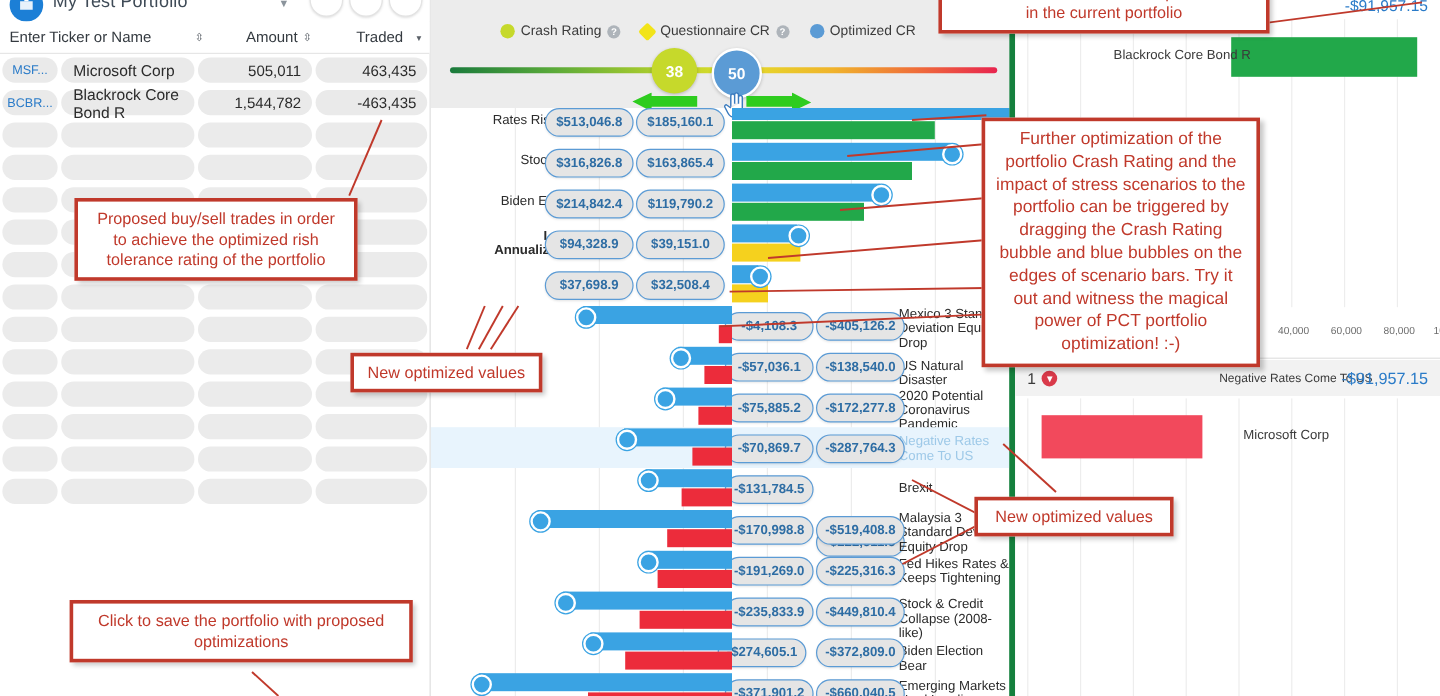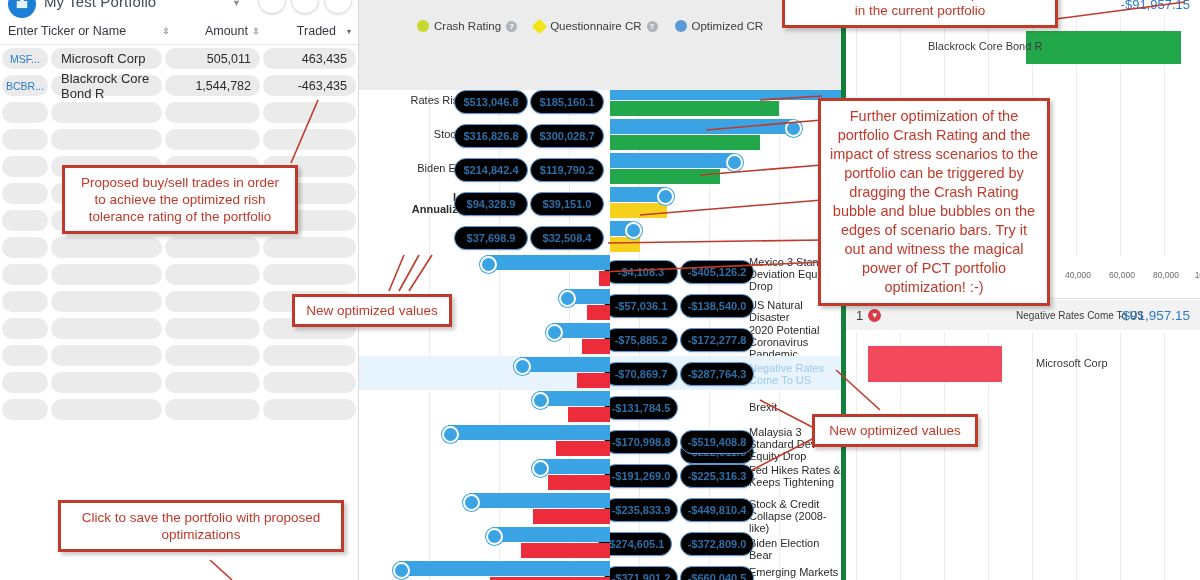--- a/index.html
+++ b/index.html
@@ -68,21 +68,21 @@
 
   .chart-area{position:absolute;top:90px;left:0;right:0;bottom:0;overflow:hidden;}
   .vgrid{position:absolute;top:0;bottom:0;width:1px;background:#ececec;}
   .srow{position:absolute;left:0;right:0;height:34px;}
   .srow.hl{background:#e8f4fd;}
   .s-label{position:absolute;font-size:11px;color:#2b2b2b;text-align:right;line-height:11.5px;}
   .s-label.bold{font-weight:bold;}
   .s-rlabel{position:absolute;font-size:11px;color:#2b2b2b;line-height:12px;}
   .s-rlabel.muted{color:#9ec9e8;}
   .pill{position:absolute;height:22px;border:1.4px solid #5b9bd5;border-radius:12px;
-    background:#000000;display:flex;align-items:center;justify-content:center;
+    background:#e5e5e5;display:flex;align-items:center;justify-content:center;
     font-size:11px;color:#2e6da4;font-weight:600;box-shadow:0 1px 2px rgba(0,0,0,.1);}
   .bar{position:absolute;}
   .bar.blue{background:#3aa3e3;}
   .bar.green{background:#22a84a;}
   .bar.yellow{background:#f5d11e;}
   .bar.red{background:#ec2c3b;}
   .handle{position:absolute;width:13px;height:13px;border-radius:50%;
     background:#3aa3e3;border:2.5px solid #fff;box-shadow:0 0 0 1px #3aa3e3;}
 
   
@@ -247,39 +247,60 @@
             <span class="dot diamond" style="background:#f2e419"></span>
             <span>Questionnaire CR</span>
             <span class="qmark">?</span>
           </div>
           <div class="lg">
             <span class="dot" style="background:#5b9bd5"></span>
             <span>Optimized CR</span>
           </div>
         </div>
 
+      <div class="slider-wrap">
+        <div class="slider-track" id="slider-track" style="background: linear-gradient(90deg, rgb(26, 122, 60) 0%, rgb(87, 168, 58) 18%, rgb(169, 204, 46) 37%, rgb(227, 224, 42) 52%, rgb(240, 179, 44) 70%, rgb(239, 111, 58) 85%, rgb(232, 36, 79) 100%);"></div>
+        <div class="bub-diamond"></div>
+        <div class="bubble bub-green">38</div>
+        <div class="bubble bub-blue">50</div>
+        <div class="arrow-l">
+          <svg width="58" height="16" viewBox="0 0 58 16">
+              <path d="M18 3h38v9H18v4L2 7.5 18 0z" fill="#2ecc1f"></path>
+            </svg>
+        </div>
+        <div class="arrow-r">
+          <svg width="58" height="16" viewBox="0 0 58 16">
+              <path d="M40 3H2v9h38v4l16-7.5L40 0z" fill="#2ecc1f"></path>
+            </svg>
+        </div>
+        <div class="cursor-ic">
+          <svg width="20" height="24" viewBox="0 0 20 24">
+            <path d="M6 13V4a1.6 1.6 0 013.2 0v6.5M9.2 10V3a1.6 1.6 0 013.2 0v7M12.4 10.5V5.2a1.6 1.6 0 013.2 0v8.6c0 4.5-2.6 8-6.4 8-3 0-4.6-1.6-5.6-3.6L1 13.2c-.6-1.2.8-2.4 1.9-1.5L6 14" fill="#fff" stroke="#3a7bbf" stroke-width="1.2" stroke-linejoin="round"></path>
+          </svg>
+        </div>
+      </div>
     </div>
 
     <div class="chart-area" id="chart-area">
         <div class="vgrid" style="left: 70px;"></div>
         <div class="vgrid" style="left: 140px;"></div>
         <div class="vgrid" style="left: 210px;"></div>
         <div class="vgrid" style="left: 280px;"></div>
         <div class="vgrid" style="left: 350px;"></div>
         <div class="vgrid" style="left: 420px;"></div>
         <div class="srow" style="top: -6px;"></div>
         <div class="s-label" style="right: 332px; width: 142px; top: 5px;">Rates Rise: Inflation</div>
         <div class="pill" style="top: 0px; width: 72px; left: 95px;">$513,046.8</div>
         <div class="pill" style="top: 0px; width: 72px; left: 171px;">$185,160.1</div>
         <div class="bar blue" style="height: 15px; top: -5px; left: 251px; width: 286px;"></div>
         <div class="bar green" style="height: 15px; top: 11px; left: 251px; width: 169px;"></div>
         <div class="srow" style="top: 28px;"></div>
         <div class="s-label" style="right: 332px; width: 142px; top: 39px;">Stocks Up 30%</div>
         <div class="pill" style="top: 34px; width: 72px; left: 95px;">$316,826.8</div>
-        <div class="pill" style="top: 34px; width: 72px; left: 171px;">$300,028.7</div>
+        <div class="pill" style="top: 34px; width: 72px; left: 171px;">$163,865.4</div>
         <div class="bar blue" style="height: 15px; top: 29px; left: 251px; width: 182px;"></div>
         <div class="bar green" style="height: 15px; top: 45px; left: 251px; width: 150px;"></div>
         <div class="handle" style="top: 30px; left: 426px;"></div>
         <div class="srow" style="top: 62px;"></div>
         <div class="s-label" style="right: 332px; width: 142px; top: 73px;">Biden Election Bull</div>
         <div class="pill" style="top: 68px; width: 72px; left: 95px;">$214,842.4</div>
         <div class="pill" style="top: 68px; width: 72px; left: 171px;">$119,790.2</div>
         <div class="bar blue" style="height: 15px; top: 63px; left: 251px; width: 123px;"></div>
         <div class="bar green" style="height: 15px; top: 79px; left: 251px; width: 110px;"></div>
         <div class="handle" style="top: 64px; left: 367px;"></div>

